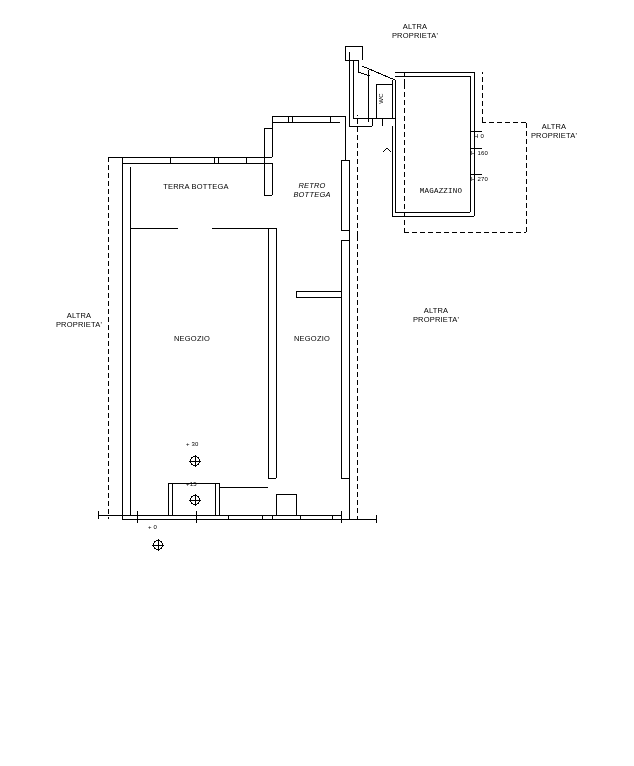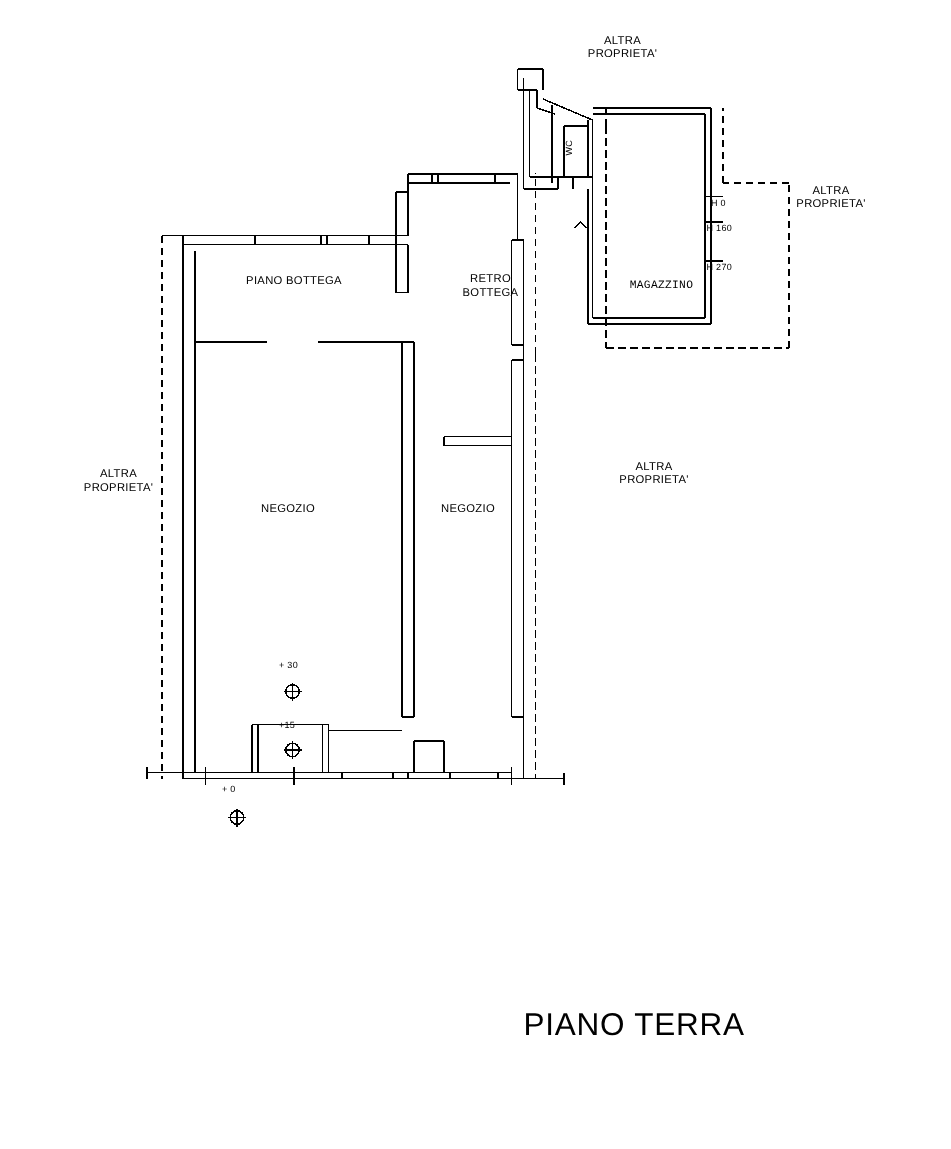--- a/index.html
+++ b/index.html
@@ -190,35 +190,34 @@
         <circle cx="195" cy="500" r="4.5"></circle>
         <path d="M189 500 L201 500"></path>
         <path d="M195 494 L195 506"></path>
         <circle cx="158" cy="545" r="4.5"></circle>
         <path d="M152 545 L164 545"></path>
         <path d="M158 539 L158 551"></path>
       </g>
     </g>
   </svg>
 
-  <div class="lbl" style="left:146px; top:182px; width:100px;">PIANO BOTTEGA</div>
-  <div class="lbl" style="left:297px; top:181px; width:60px;">RETRO<br>BOTTEGA</div>
+  <div class="lbl" style="left:146px; top:182px; width:100px;">TERRA BOTTEGA</div>
+  <div class="lbl" style="left:282px; top:181px; width:60px;font-style:italic;">RETRO<br>BOTTEGA</div>
   <div class="lbl" style="left:406px; top:187px; width:70px;font-family:Liberation Mono, monospace;">MAGAZZINO</div>
   <div class="lbl lbl-sm lbl-rot" style="left:371px; top:95px; width:20px;">WC</div>
   <div class="lbl" style="left:160px; top:334px; width:64px;">NEGOZIO</div>
   <div class="lbl" style="left:280px; top:334px; width:64px;">NEGOZIO</div>
 
   <div class="lbl" style="left:379px; top:22px; width:72px;">ALTRA<br>PROPRIETA'</div>
   <div class="lbl" style="left:518px; top:122px; width:72px;">ALTRA<br>PROPRIETA'</div>
   <div class="lbl" style="left:43px; top:311px; width:72px;">ALTRA<br>PROPRIETA'</div>
   <div class="lbl" style="left:400px; top:306px; width:72px;">ALTRA<br>PROPRIETA'</div>
 
   <div class="lbl lbl-sm" style="left:474px; top:133px; width:24px; text-align:left;">H 0</div>
   <div class="lbl lbl-sm" style="left:471px; top:150px; width:30px; text-align:left;">H 160</div>
   <div class="lbl lbl-sm" style="left:471px; top:176px; width:30px; text-align:left;">H 270</div>
 
   <div class="lbl lbl-sm" style="left:186px; top:441px; width:28px; text-align:left;">+ 30</div>
   <div class="lbl lbl-sm" style="left:186px; top:481px; width:28px; text-align:left;">+15</div>
   <div class="lbl lbl-sm" style="left:148px; top:524px; width:28px; text-align:left;">+ 0</div>
 
-  <div class="title" style="left:349px; top:672px;">PIANO TERRA</div>
 
 </div>
 
 </body></html>

